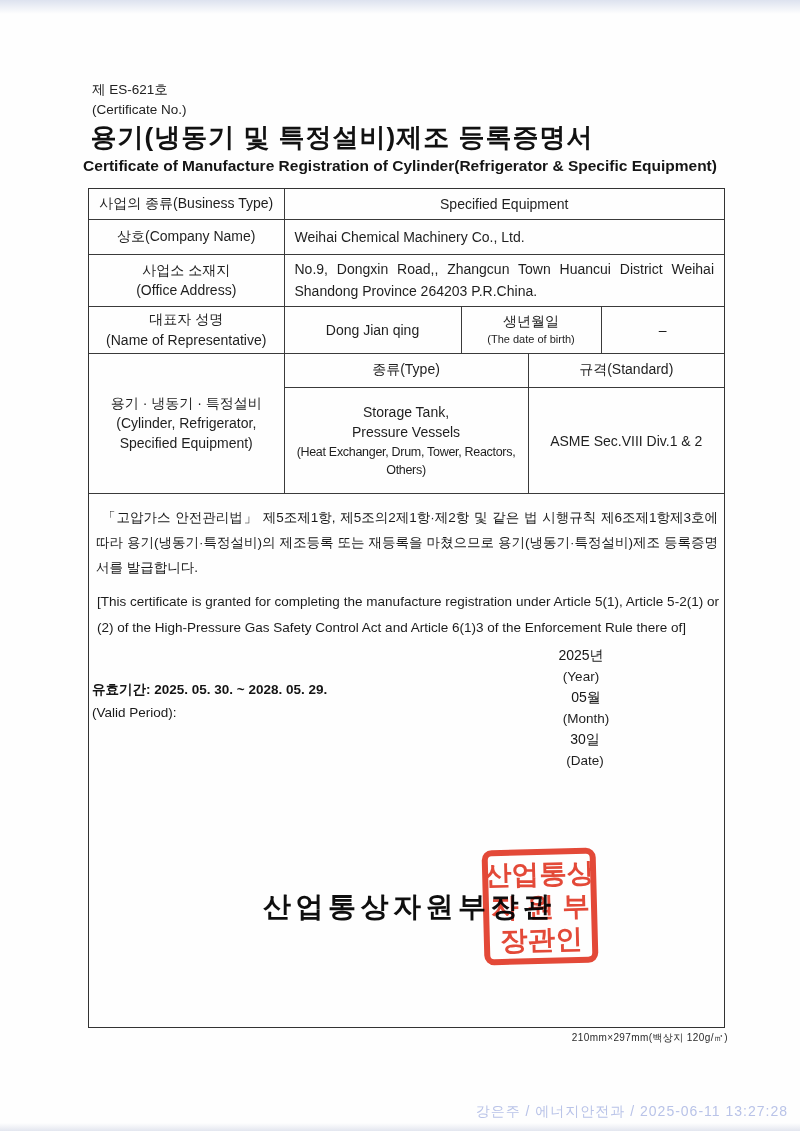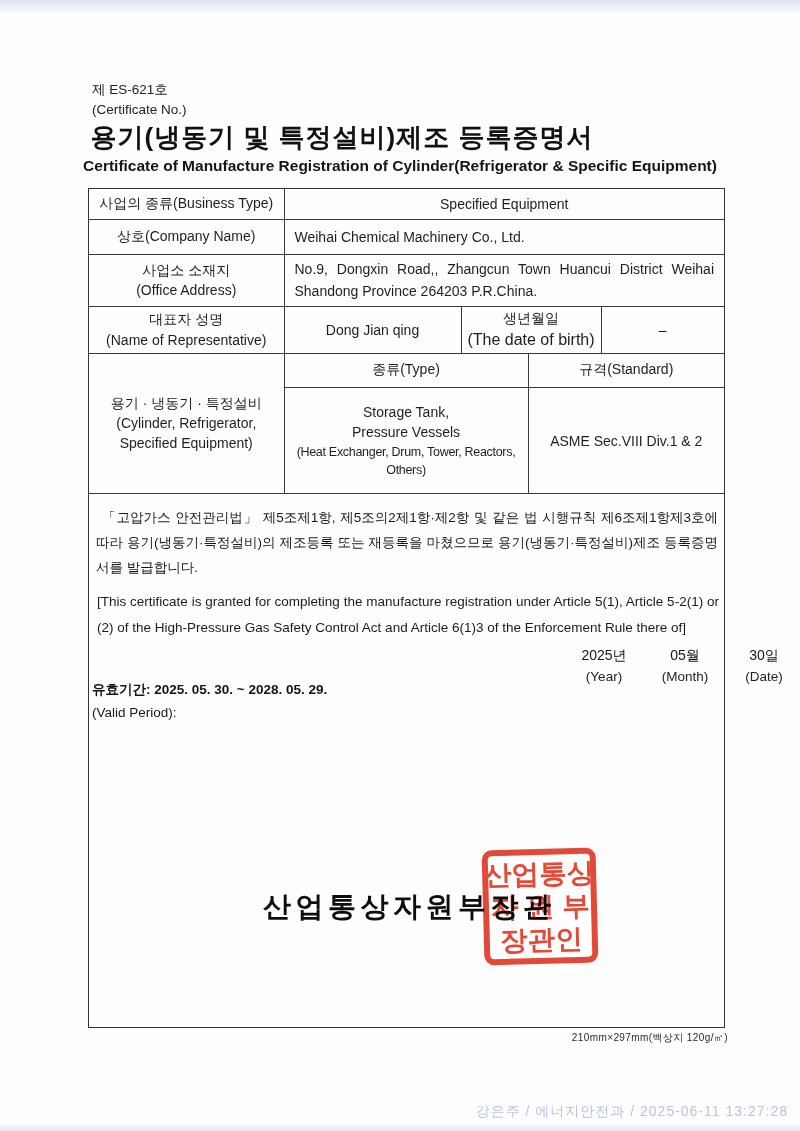--- a/index.html
+++ b/index.html
@@ -20,28 +20,28 @@
     font-size:15.5px;font-weight:700;color:#151515;}
   .box{position:absolute;left:88px;top:188px;width:637px;height:840px;
     border:1.6px solid #333;box-sizing:border-box;}
   table{border-collapse:collapse;table-layout:fixed;width:100%;}
   td{border-right:1.3px solid #3a3a3a;border-bottom:1.3px solid #3a3a3a;
     font-size:14px;color:#1e1e1e;text-align:center;vertical-align:middle;
     padding:0;overflow:hidden;}
   td:last-child{border-right:none;}
   .val-left{text-align:left;padding:2px 10px;}
   .just{text-align:justify;line-height:1.6;}
-  .small-line{font-size:16px;}
+  .small-line{font-size:11px;}
   .cond{font-size:12.5px;letter-spacing:-0.3px;}
   .cell-lines div{line-height:1.45;}
   .clause-ko{position:absolute;left:96px;top:506px;width:622px;font-size:13.5px;
     line-height:1.85;text-align:justify;text-indent:6px;color:#181818;}
   .clause-en{position:absolute;left:97px;top:589px;width:622px;font-size:13.5px;
     line-height:1.95;text-align:justify;color:#1b1b1b;}
-  .date-block{position:absolute;left:566px;top:645px;display:flex;}
+  .date-block{position:absolute;left:543px;top:645px;display:flex;flex-direction:column;}
   .date-item{text-align:center;font-size:14px;line-height:21px;color:#161616;}
   .date-item .en{font-size:13.5px;color:#1e1e1e;}
   .d-year{width:76px;}.d-month{width:74px;margin-left:6px;}.d-day{width:66px;margin-left:9px;}
   .valid-ko{position:absolute;left:92px;top:681px;font-size:13.5px;font-weight:600;color:#141414;}
   .valid-en{position:absolute;left:92px;top:705px;font-size:13.5px;color:#1a1a1a;}
   .minister{position:absolute;left:263px;top:888px;font-size:28px;font-weight:700;
     letter-spacing:4.5px;color:#0e0e0e;z-index:1;}
   .stamp{position:absolute;left:483px;top:849px;width:114px;height:115px;
     border:6px solid #e23b28;border-radius:10px;box-sizing:border-box;
     transform:rotate(-1.5deg);z-index:2;mix-blend-mode:multiply;opacity:.93;

